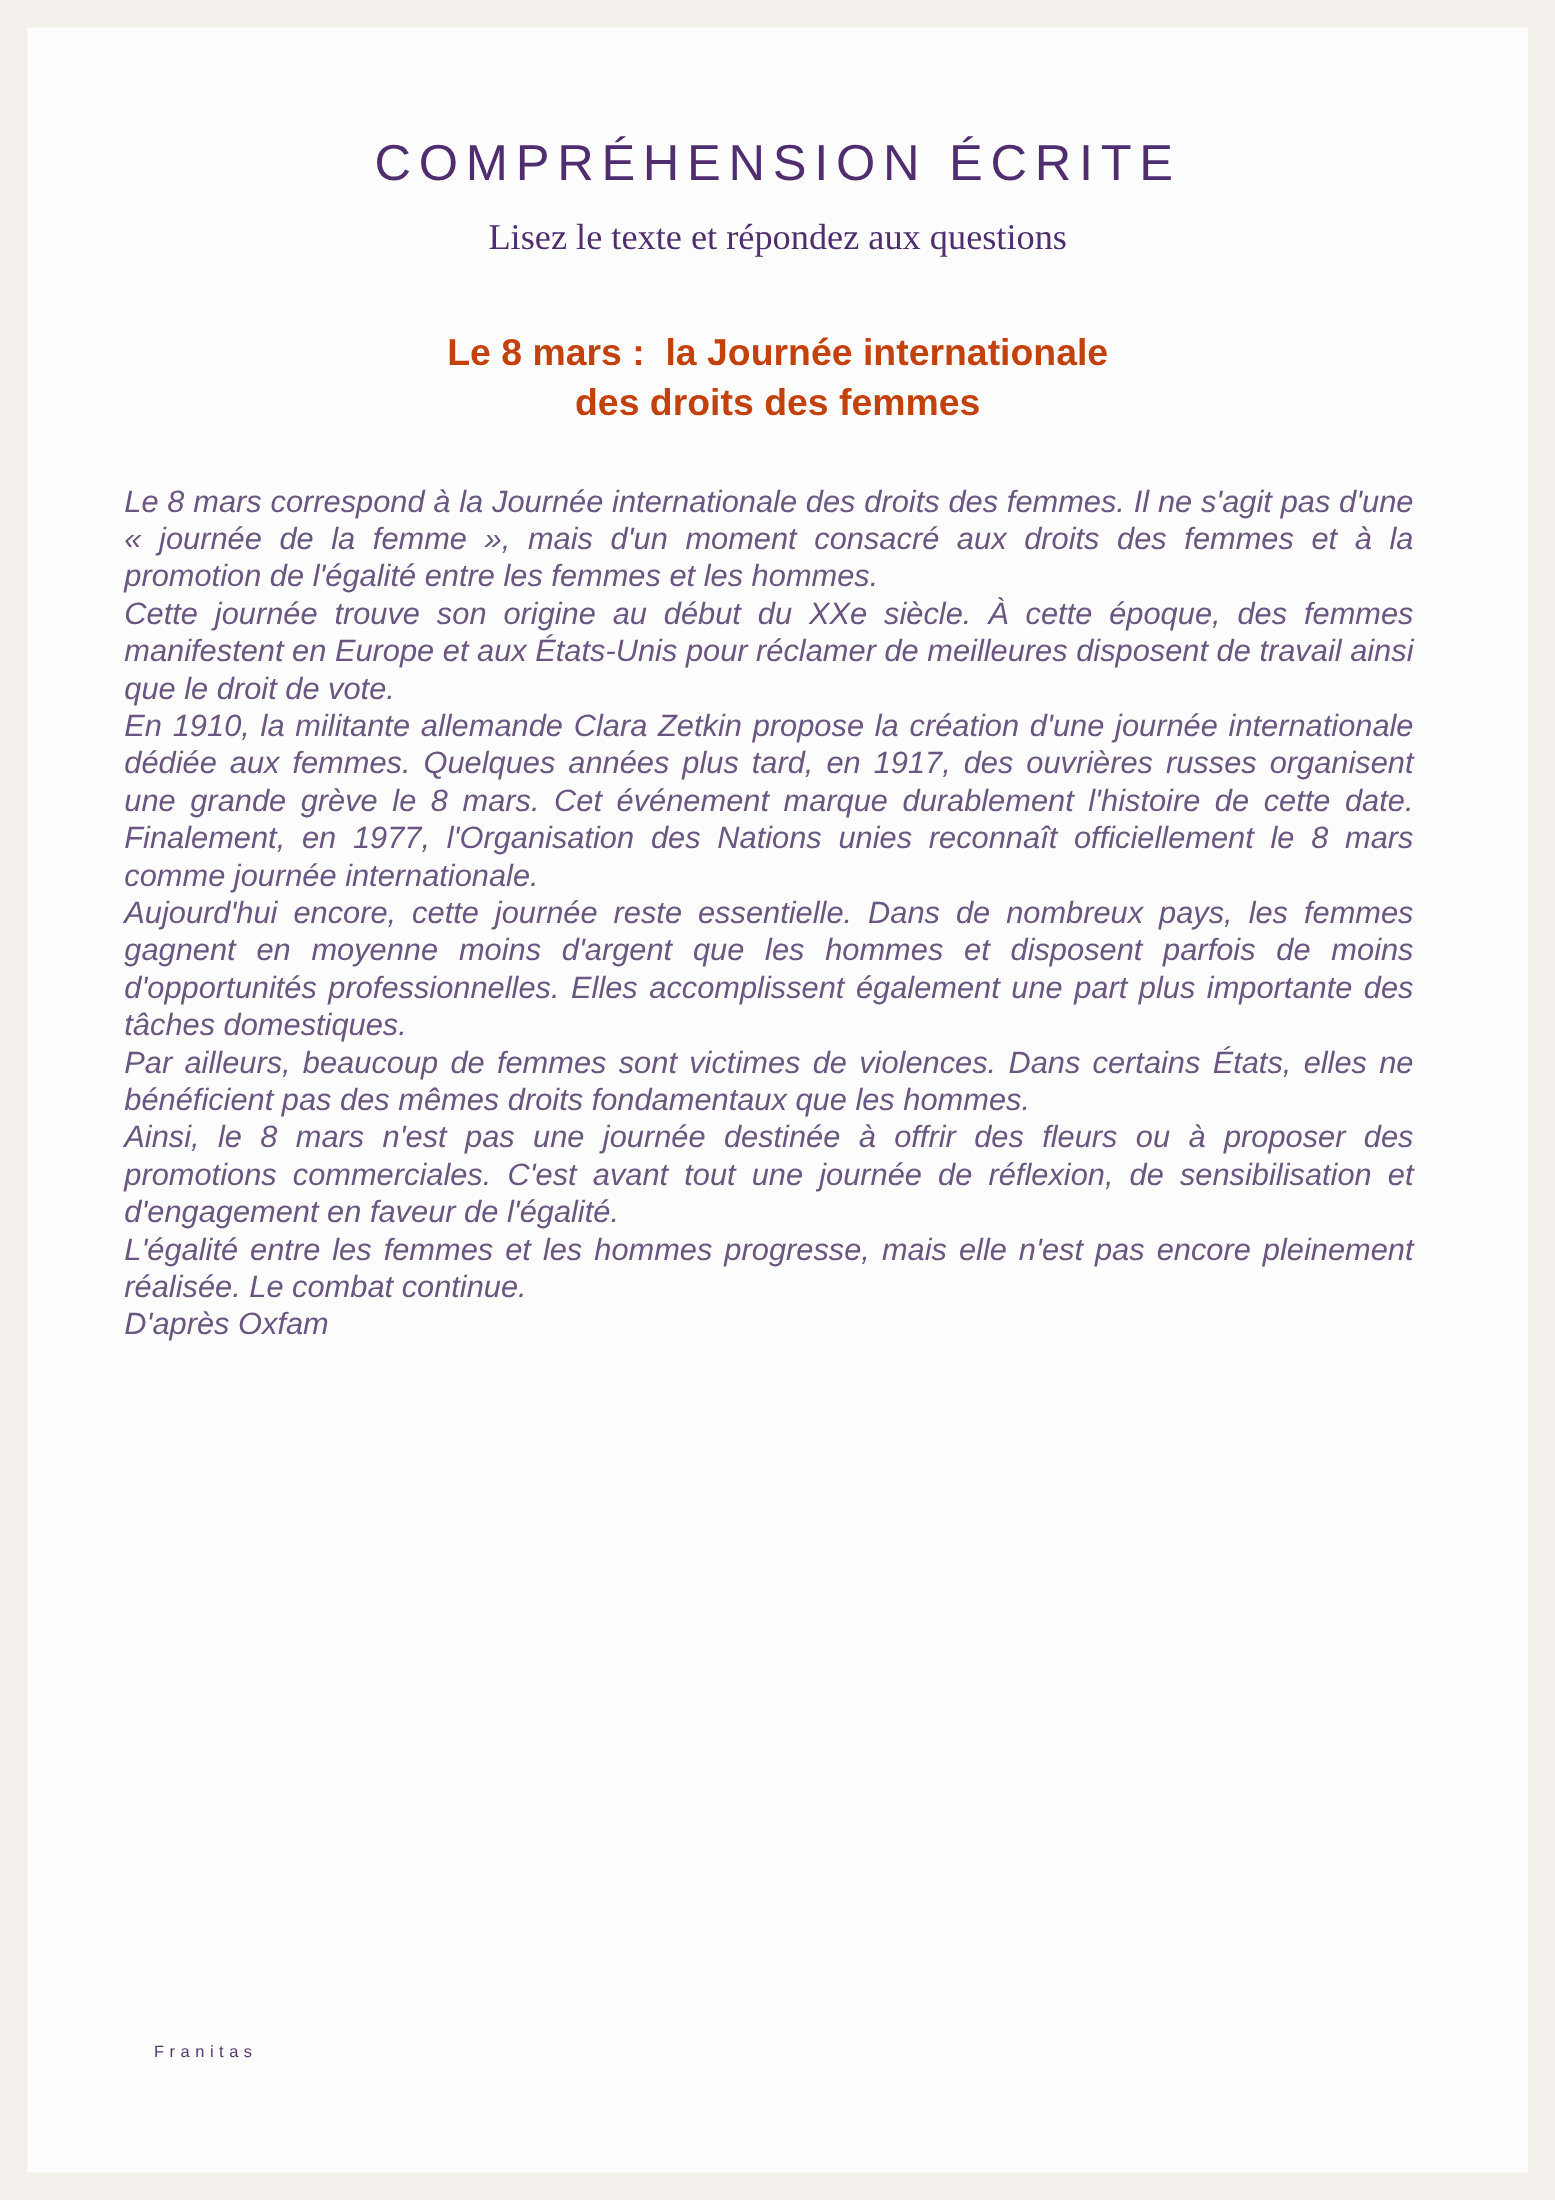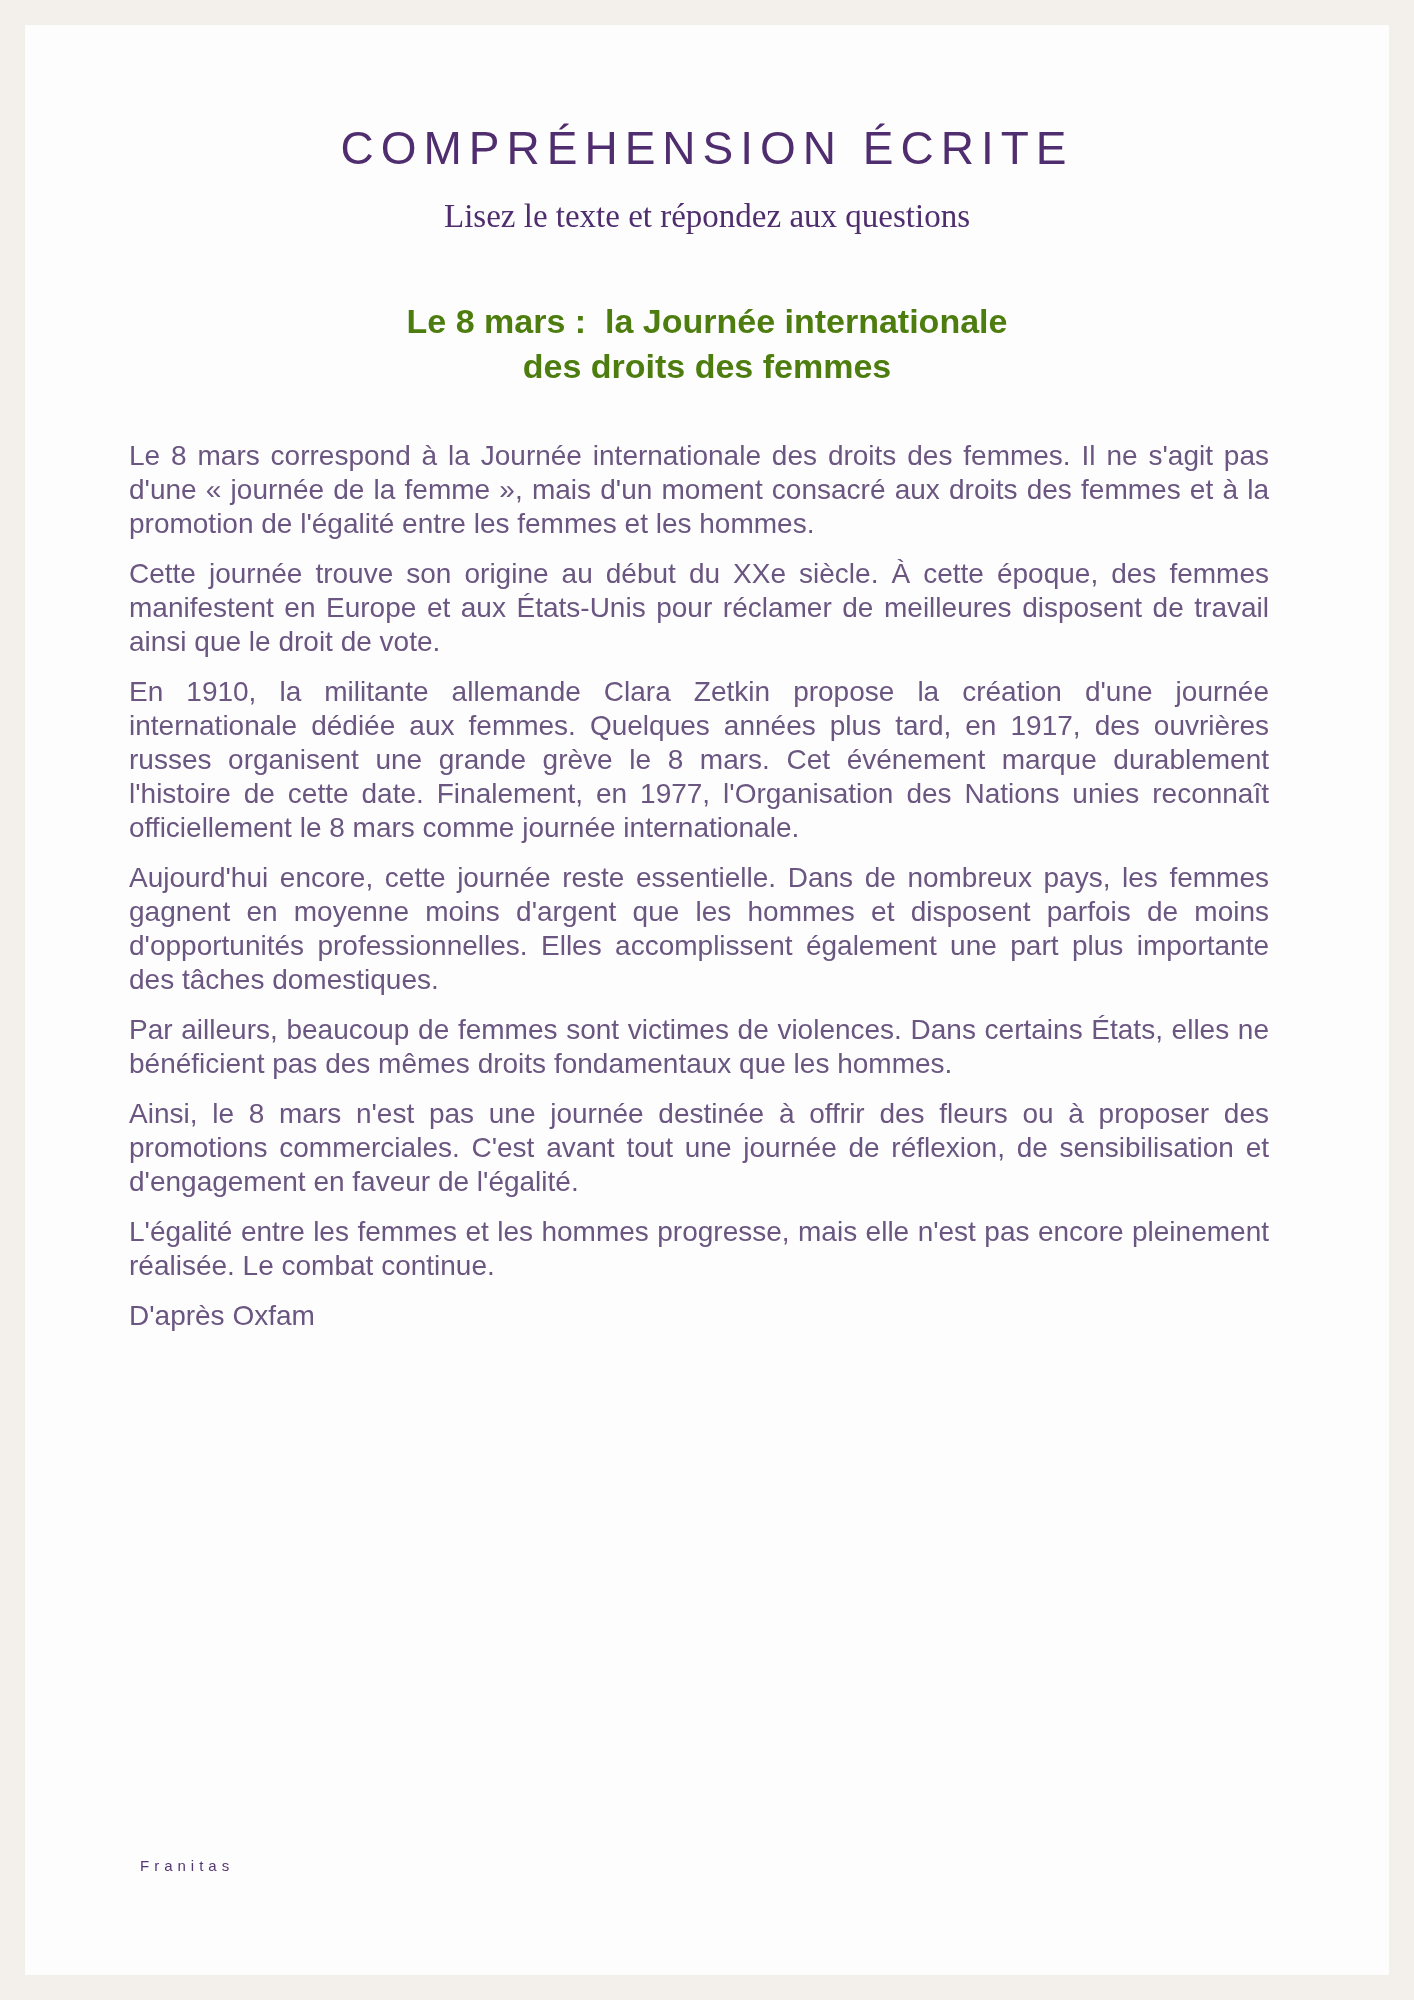--- a/index.html
+++ b/index.html
@@ -47,42 +47,43 @@
     color: #4f2d6e;
     line-height: 1.2;
   }
 
   .article-heading {
     margin-top: 62px;
     text-align: center;
     font-family: "Liberation Sans", sans-serif;
     font-size: 34px;
     font-weight: 700;
-    color: #4d7c0f;
+    color: #c2410c;
     line-height: 45px;
   }
 
   .article-heading .hline {
     display: block;
     white-space: pre-wrap;
   }
 
   .article-body {
     margin: 50px 104px 0 88px;
     width: 1172px;
     font-family: "Liberation Sans", sans-serif;
     font-size: 28px;
     font-weight: 300;
     color: #6a5680;
     line-height: 34px;
   }
 
   .article-body p {
     text-align: justify;
-    margin: 16px;
+    margin: 0;
+    font-style: italic;
   }
 
   .attribution {
     text-align: right;
     margin: 0;
   }
 
   .brand {
     position: absolute;
     left: 115px;

